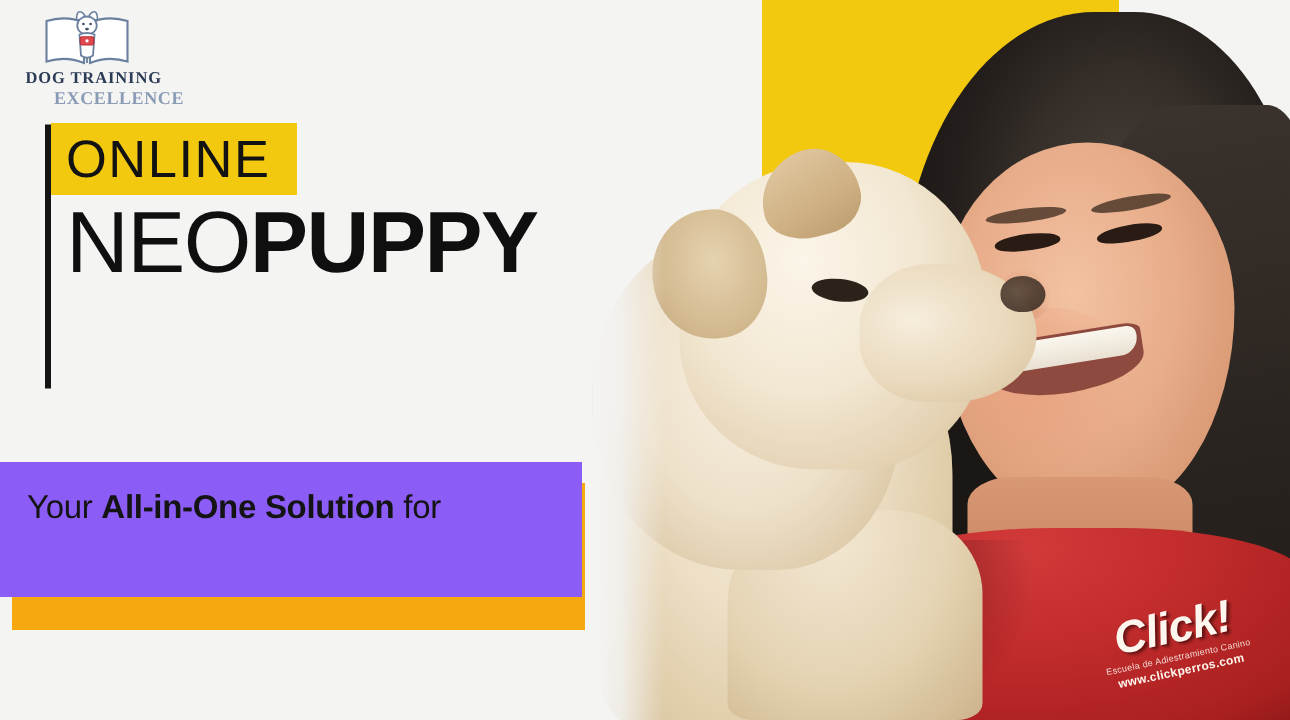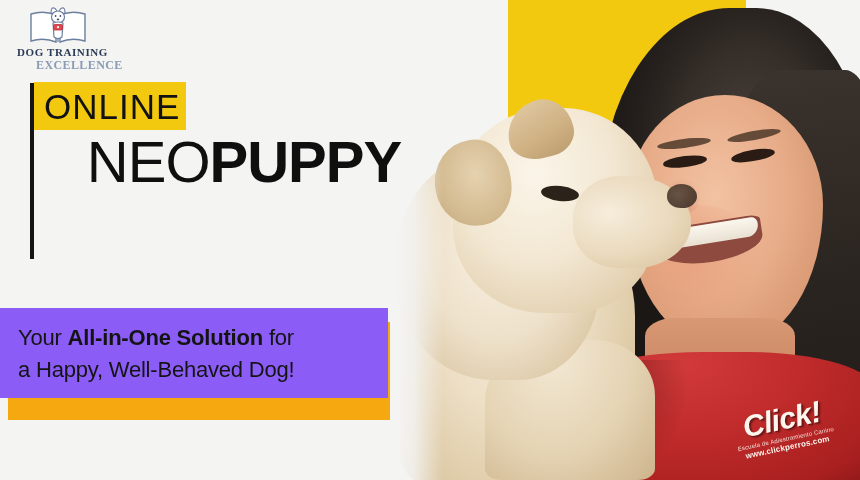--- a/index.html
+++ b/index.html
@@ -343,21 +343,21 @@
     top: 83px;
     width: 4px;
     height: 176px;
     background: #141414;
   }
 
   .online-badge {
     position: absolute;
     left: 34px;
     top: 82px;
-    width: 152px;
+    width: 164px;
     height: 48px;
     background: #f2c90e;
     display: flex;
     align-items: center;
     padding-left: 10px;
     box-sizing: border-box;
   }
   .online-badge span {
     font-size: 35px;
     font-weight: 400;
@@ -371,21 +371,20 @@
     left: 44px;
     top: 134px;
     width: 400px;
     color: #0f0f0f;
     line-height: 0.96;
   }
   .headline .line1 {
     font-size: 58px;
     letter-spacing: -1px;
     white-space: nowrap;
-    text-align: center;
   }
   .headline .line1 .thin {
     font-weight: 300;
   }
   .headline .line1 .fat {
     font-weight: 700;
   }
   .headline .line2 {
     font-size: 58px;
     font-weight: 700;
@@ -493,16 +492,15 @@
     <span>ONLINE</span>
   </div>
 
   <div class="headline">
     <div class="line1"><span class="thin">NEO</span><span class="fat">PUPPY</span></div>
   </div>
 
   <div class="subtitle-shadow"></div>
   <div class="subtitle-box">
     <div class="sub-line"><span>Your </span><span class="b">All-in-One Solution</span><span> for</span></div>
-    <div class="sub-line">a Happy, Well-Behaved Dog!</div>
   </div>
 
 </div>
 
 </body></html>

